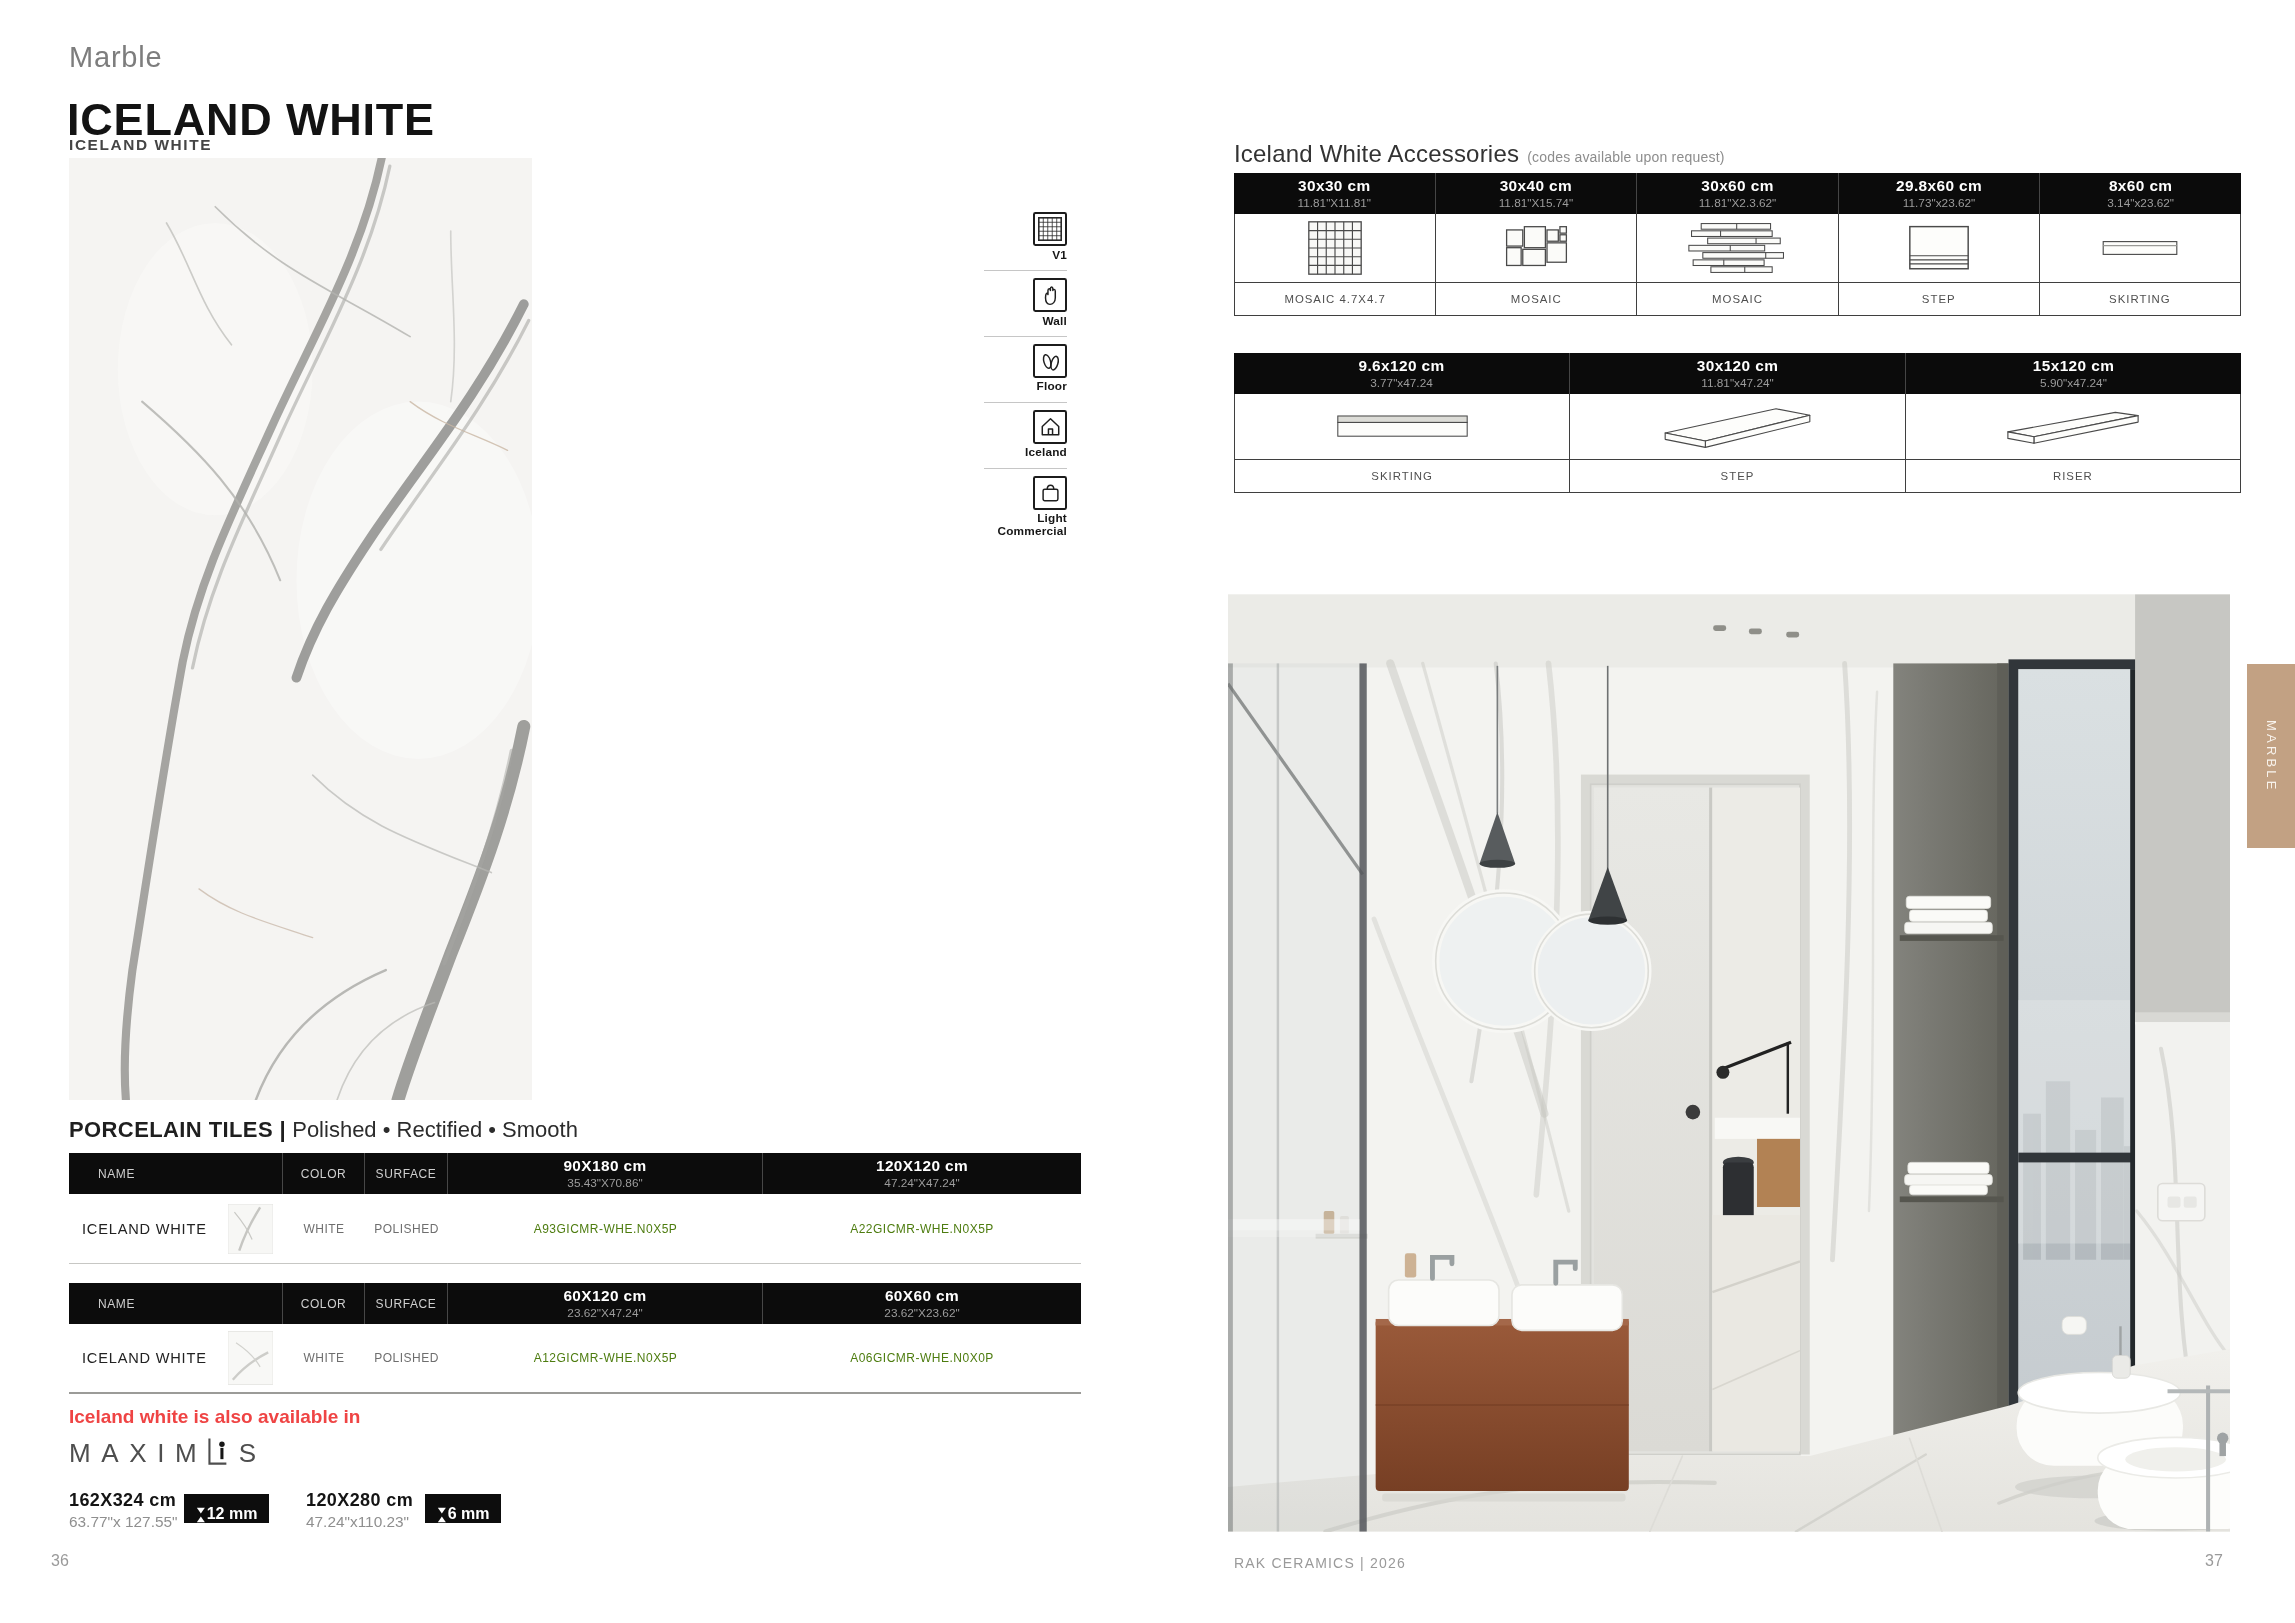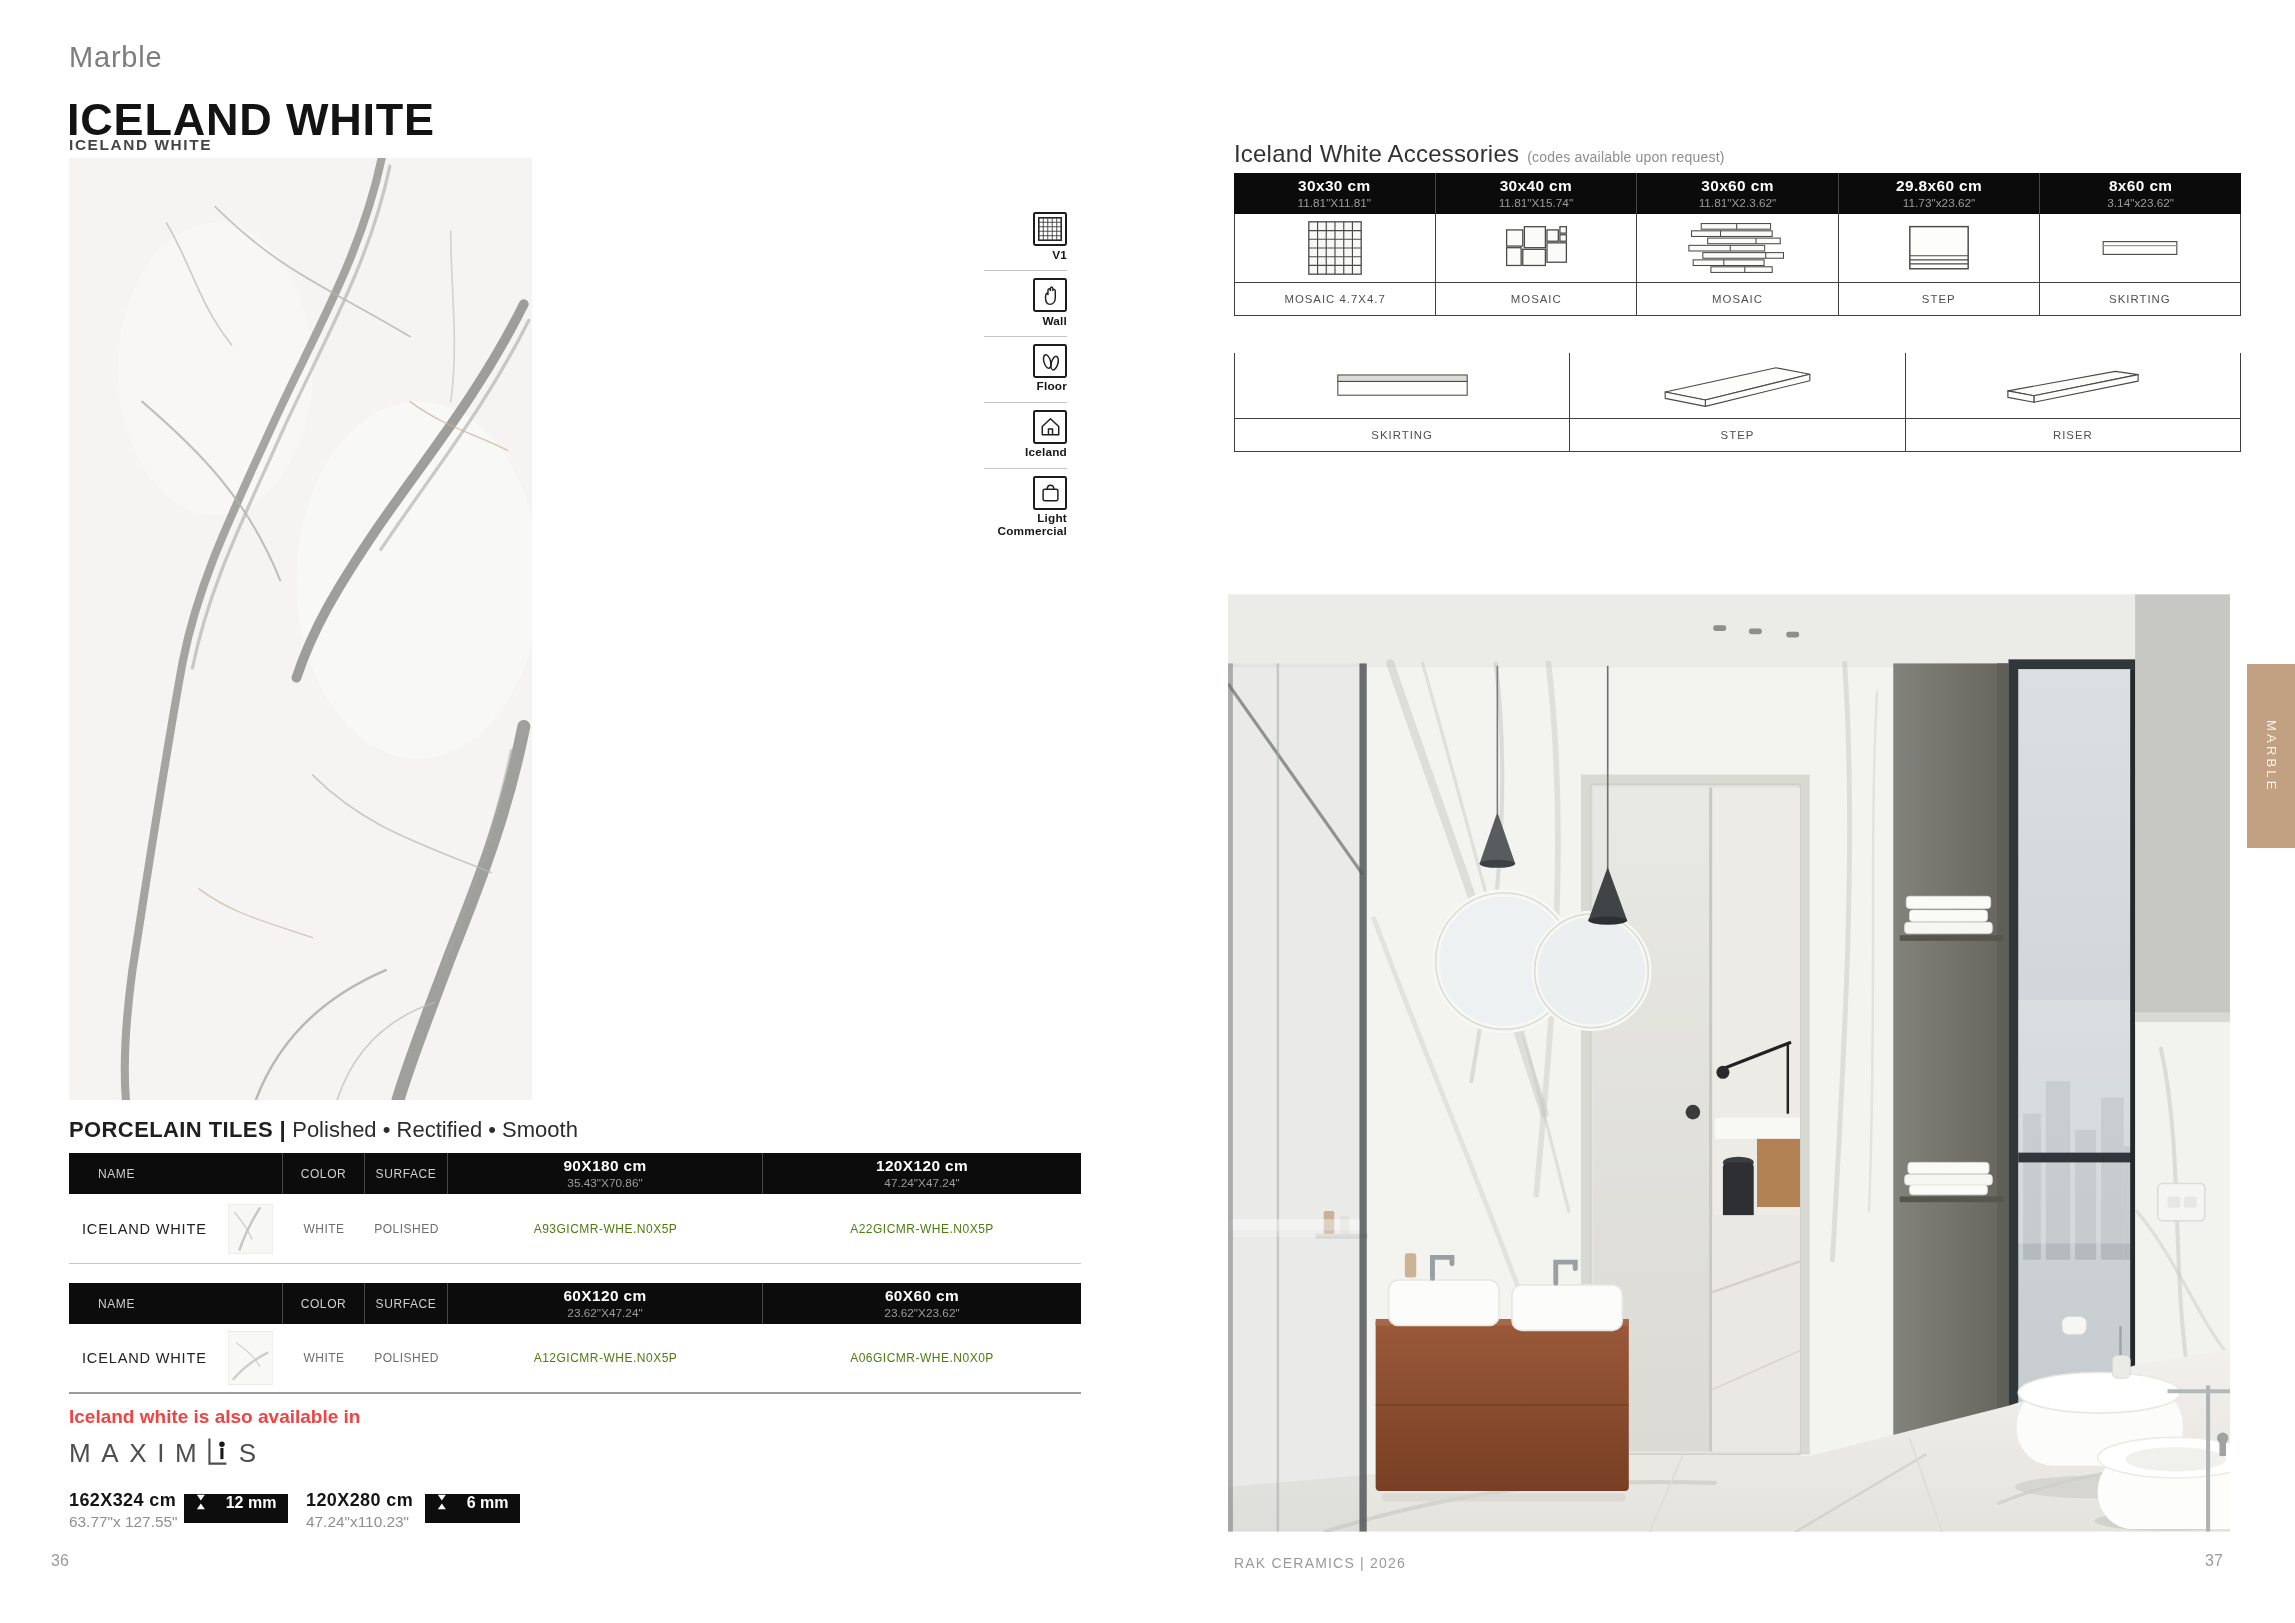--- a/index.html
+++ b/index.html
@@ -40,21 +40,21 @@
   .rmut{font-size:12px;color:#6e6e6e;letter-spacing:0.5px}
   .rcode{font-size:12px;color:#4d7c0f;letter-spacing:0.5px}
   .t2 .pt-row{border-bottom:2.4px solid #9b9b98}
 
   .also-avail{left:69px;top:1406px;font-size:19px;font-weight:700;color:#ef4444}
   .maximus{left:69px;top:1437px;display:flex;align-items:flex-end;font-size:26px;font-weight:300;color:#4e4e4e;letter-spacing:10.6px;line-height:1}
   .maximus svg{margin:0 10.6px 0 0}
 
   .slabsize .cm{font-size:18px;font-weight:800;color:#141414;letter-spacing:0.4px}
   .slabsize .in{font-size:15.4px;color:#8f8f8f;margin-top:2.4px}
-  .thick{background:#0d0d0d;color:#fff;height:29px;display:flex;align-items:flex-start;gap:20px;padding:0 12px;font-size:16px;font-weight:700}
+  .thick{background:#0d0d0d;color:#fff;height:29px;display:flex;align-items:flex-end;gap:1px;padding:0 12px;font-size:16px;font-weight:700}
 
   .pgnum{font-size:16px;color:#9a9a9a}
   .brand{left:1234px;top:1555px;font-size:14px;color:#9a9a9a;letter-spacing:1.2px}
 
   
   .acc-title{left:1234px;top:140px;font-size:24px;color:#333;letter-spacing:0.2px}
   .acc-title .note{font-size:14px;color:#8d8d8d;margin-left:8px;letter-spacing:0.2px}
   .atable{left:1234px;width:1007px}
   .at-head{display:flex;background:#0b0b0b;color:#fff;height:41px}
   .at-head .c{flex:1;display:flex;flex-direction:column;align-items:center;justify-content:center;border-right:0.8px solid #454545}
@@ -329,20 +329,34 @@
       <div class="c">MOSAIC 4.7X4.7</div>
       <div class="c">MOSAIC</div>
       <div class="c">MOSAIC</div>
       <div class="c">STEP</div>
       <div class="c">SKIRTING</div>
     </div>
   </div>
 </div>
 
 <div class="abs atable r2" style="top:353px">
+  <div class="at-head">
+    <div class="c">
+        <span class="hsz">9.6x120 cm</span>
+        <span class="hin">3.77"x47.24</span>
+      </div>
+    <div class="c">
+        <span class="hsz">30x120 cm</span>
+        <span class="hin">11.81"x47.24"</span>
+      </div>
+    <div class="c">
+        <span class="hsz">15x120 cm</span>
+        <span class="hin">5.90"x47.24"</span>
+      </div>
+  </div>
   <div class="at-grid">
     <div class="at-body">
       <div class="c">
         <svg width="131" height="23" viewBox="0 0 162 28" stroke="#4a4a4a" stroke-width="1.3">
             <rect x="1" y="1" width="160" height="8" fill="#dcdcd7"></rect>
             <rect x="1" y="9" width="160" height="17" fill="#fdfdfb"></rect>
           </svg>
       </div>
       <div class="c">
         <svg width="159" height="45" viewBox="0 0 196 56" fill="#fdfdfb" stroke="#4a4a4a" stroke-width="1.4" stroke-linejoin="round">

